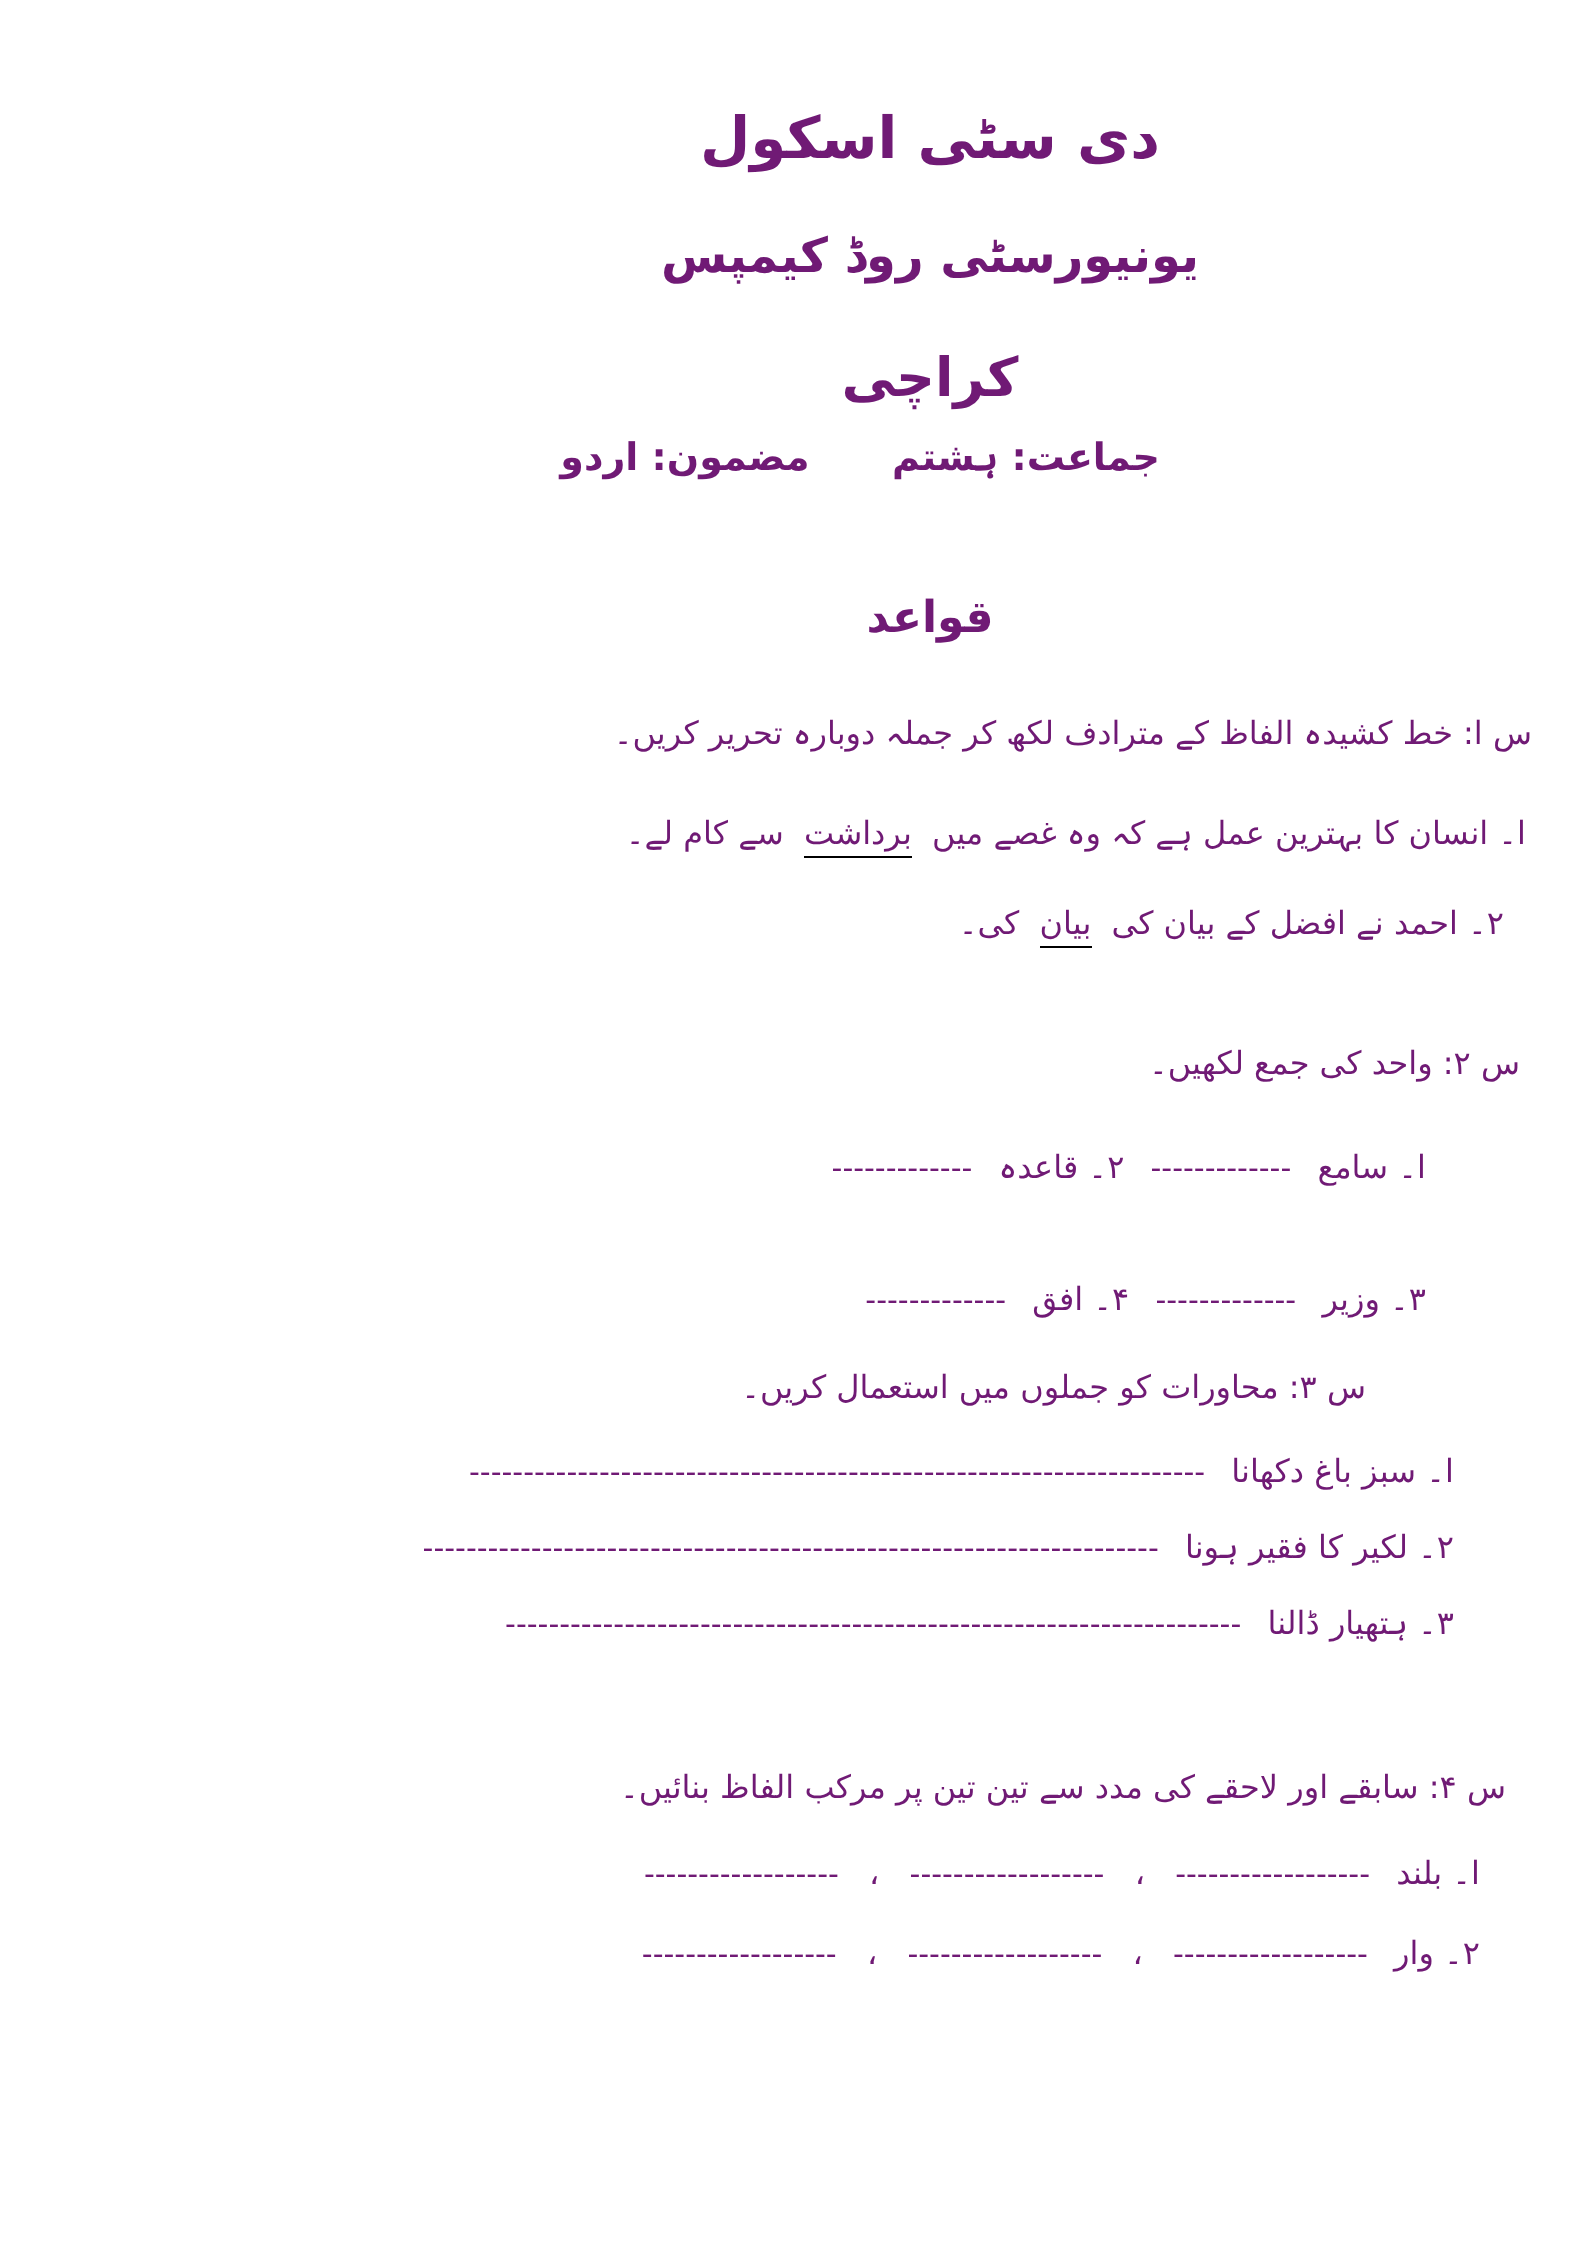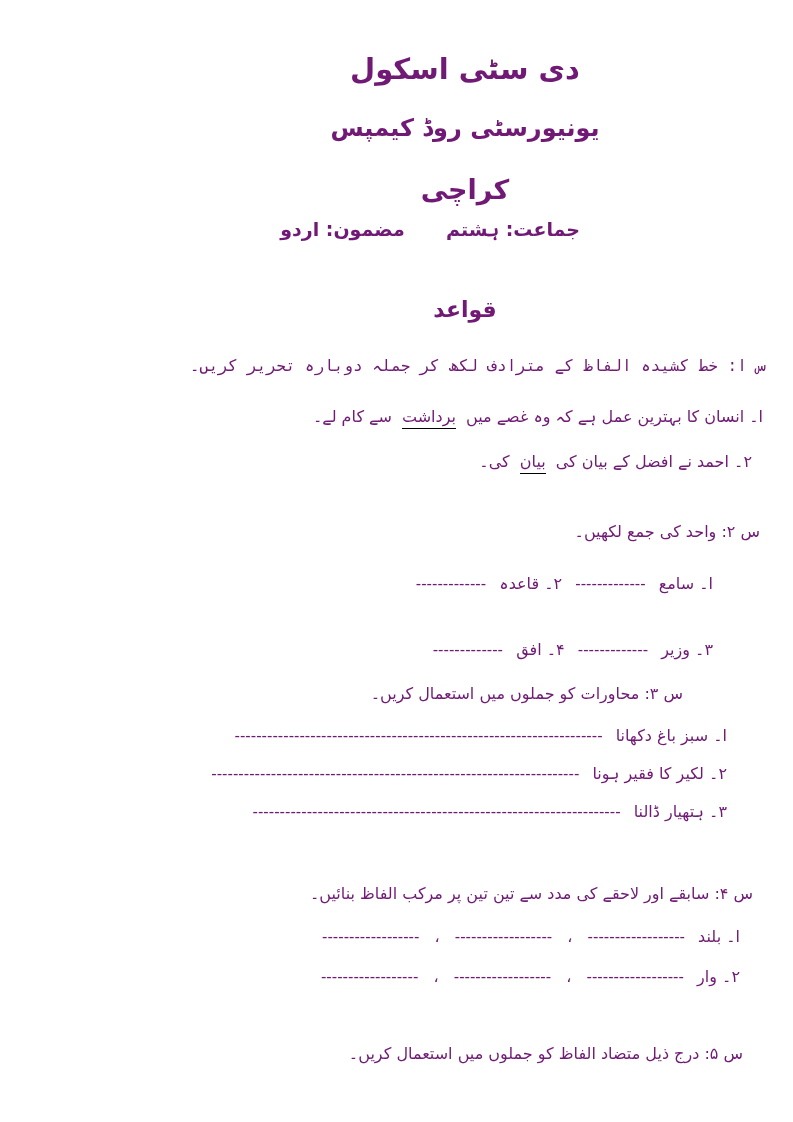--- a/index.html
+++ b/index.html
@@ -57,21 +57,21 @@
   <div class="line center-band bold t-section rtl">قواعد</div>
 
   <div class="line rtl bold t-class" style="right:213px;">
     <span>جماعت:</span>
     <span>ہشتم</span>
     <span class="pair-gap"></span>
     <span>مضمون:</span>
     <span>اردو</span>
   </div>
 
-  <div class="line rtl q" style="top:355px; right:27px;font-family:Liberation Mono, monospace;">س ا: خط کشیدہ الفاظ کے مترادف لکھ کر جملہ دوبارہ تحریر کریں۔</div>
+  <div class="line rtl q" style="top:355px; right:27px;">س ا: خط کشیدہ الفاظ کے مترادف لکھ کر جملہ دوبارہ تحریر کریں۔</div>
   <div class="line rtl q" style="top:405px; right:30px;">
     <span>ا۔ انسان کا بہترین عمل ہے کہ وہ غصے میں</span>
     <span class="ul">برداشت</span>
     <span>سے کام لے۔</span>
   </div>
   <div class="line rtl q" style="top:450px; right:41px;">
     <span>۲۔ احمد نے افضل کے بیان کی</span>
     <span class="ul">بیان</span>
     <span>کی۔</span>
   </div>
@@ -115,15 +115,14 @@
   </div>
   <div class="line rtl q" style="top:965px; right:53px;">
     <span>۲۔ وار</span>
     <span class="blank">------------------</span>
     <span class="comma">،</span>
     <span class="blank">------------------</span>
     <span class="comma">،</span>
     <span class="blank">------------------</span>
   </div>
 
-  <div class="line rtl q" style="top:1042px; right:50px;">س ۵: درج ذیل متضاد الفاظ کو جملوں میں استعمال کریں۔</div>
 
 </div>
 
 </body></html>

